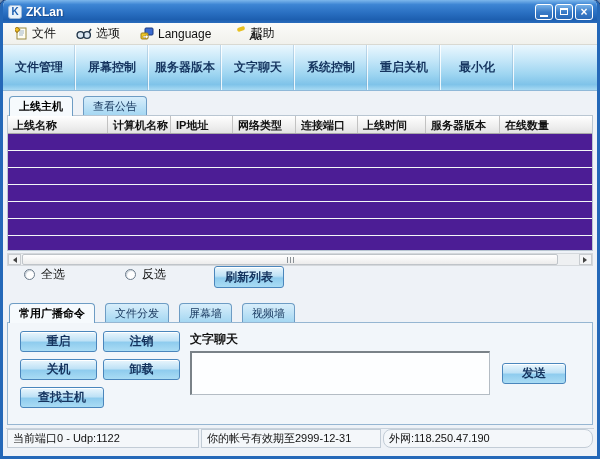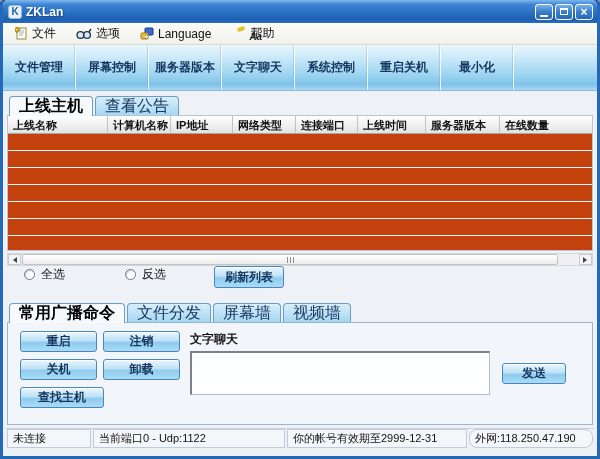--- a/index.html
+++ b/index.html
@@ -56,31 +56,31 @@
     width:73px; display:flex; align-items:center; justify-content:center;
     font-size:12px; font-weight:bold; color:#14335e;
     border-right:1px solid rgba(255,255,255,0.85);
     box-shadow:inset -1px 0 0 rgba(120,160,195,0.35);
     cursor:default;
   }
   
   .main { flex:1; display:flex; flex-direction:column; padding:4px 3px 2px 3px; overflow:hidden; }
   .tabrow { display:flex; align-items:flex-end; height:20px; flex:0 0 20px; margin-left:3px; position:relative; z-index:2; }
   .tab {
-    padding:2px 9px 2px 9px; font-size:16px; color:#1a3a60;
+    padding:2px 9px 2px 9px; font-size:11px; color:#1a3a60;
     background:linear-gradient(180deg,#d8eefb,#a5d7f2);
     border:1px solid #6d9cc4; border-bottom:none; border-radius:4px 4px 0 0;
-    margin-right:2px; height:19px; display:flex; align-items:center;
+    margin-right:10px; height:19px; display:flex; align-items:center;
   }
   .tab.active {
     background:#f6fafd; color:#000; font-weight:bold; height:20px; margin-bottom:-1px; z-index:3;
   }
   
   .host-table {
-    flex:0 0 136px; height:136px; margin:0 1px; background:#c2410c;
+    flex:0 0 136px; height:136px; margin:0 1px; background:#4c1d95;
     border:1px solid #b9c6d2; overflow:hidden; display:flex; flex-direction:column;
   }
   .thead { display:flex; flex:0 0 18px; height:18px; background:linear-gradient(180deg,#ffffff,#ececec 70%,#e2e2e2); border-bottom:1px solid #a8a8a8; }
   .th {
     font-size:11px; font-weight:bold; color:#111; padding:2px 3px 0 5px;
     border-right:1px solid #c2c2c2; white-space:nowrap; overflow:hidden; flex-shrink:0;
   }
   .tbody { flex:1; }
   .trow { height:17px; border-bottom:1px solid #f4f6f8; }
   
@@ -283,20 +283,19 @@
       <div class="chat-area">
         <div class="chat-label">文字聊天</div>
         <div class="chat-box-row">
           <textarea class="chat-input" style=""></textarea>
           <div class="btn send-btn">发送</div>
         </div>
       </div>
     </div>
 
     <div class="statusbar">
-      <div class="seg seg1">未连接</div>
       <div class="seg seg2">当前端口0 - Udp:1122</div>
       <div class="seg seg3">你的帐号有效期至2999-12-31</div>
       <div class="seg seg4">外网:118.250.47.190</div>
     </div>
 
   </div>
 </div>
 
 </body></html>

